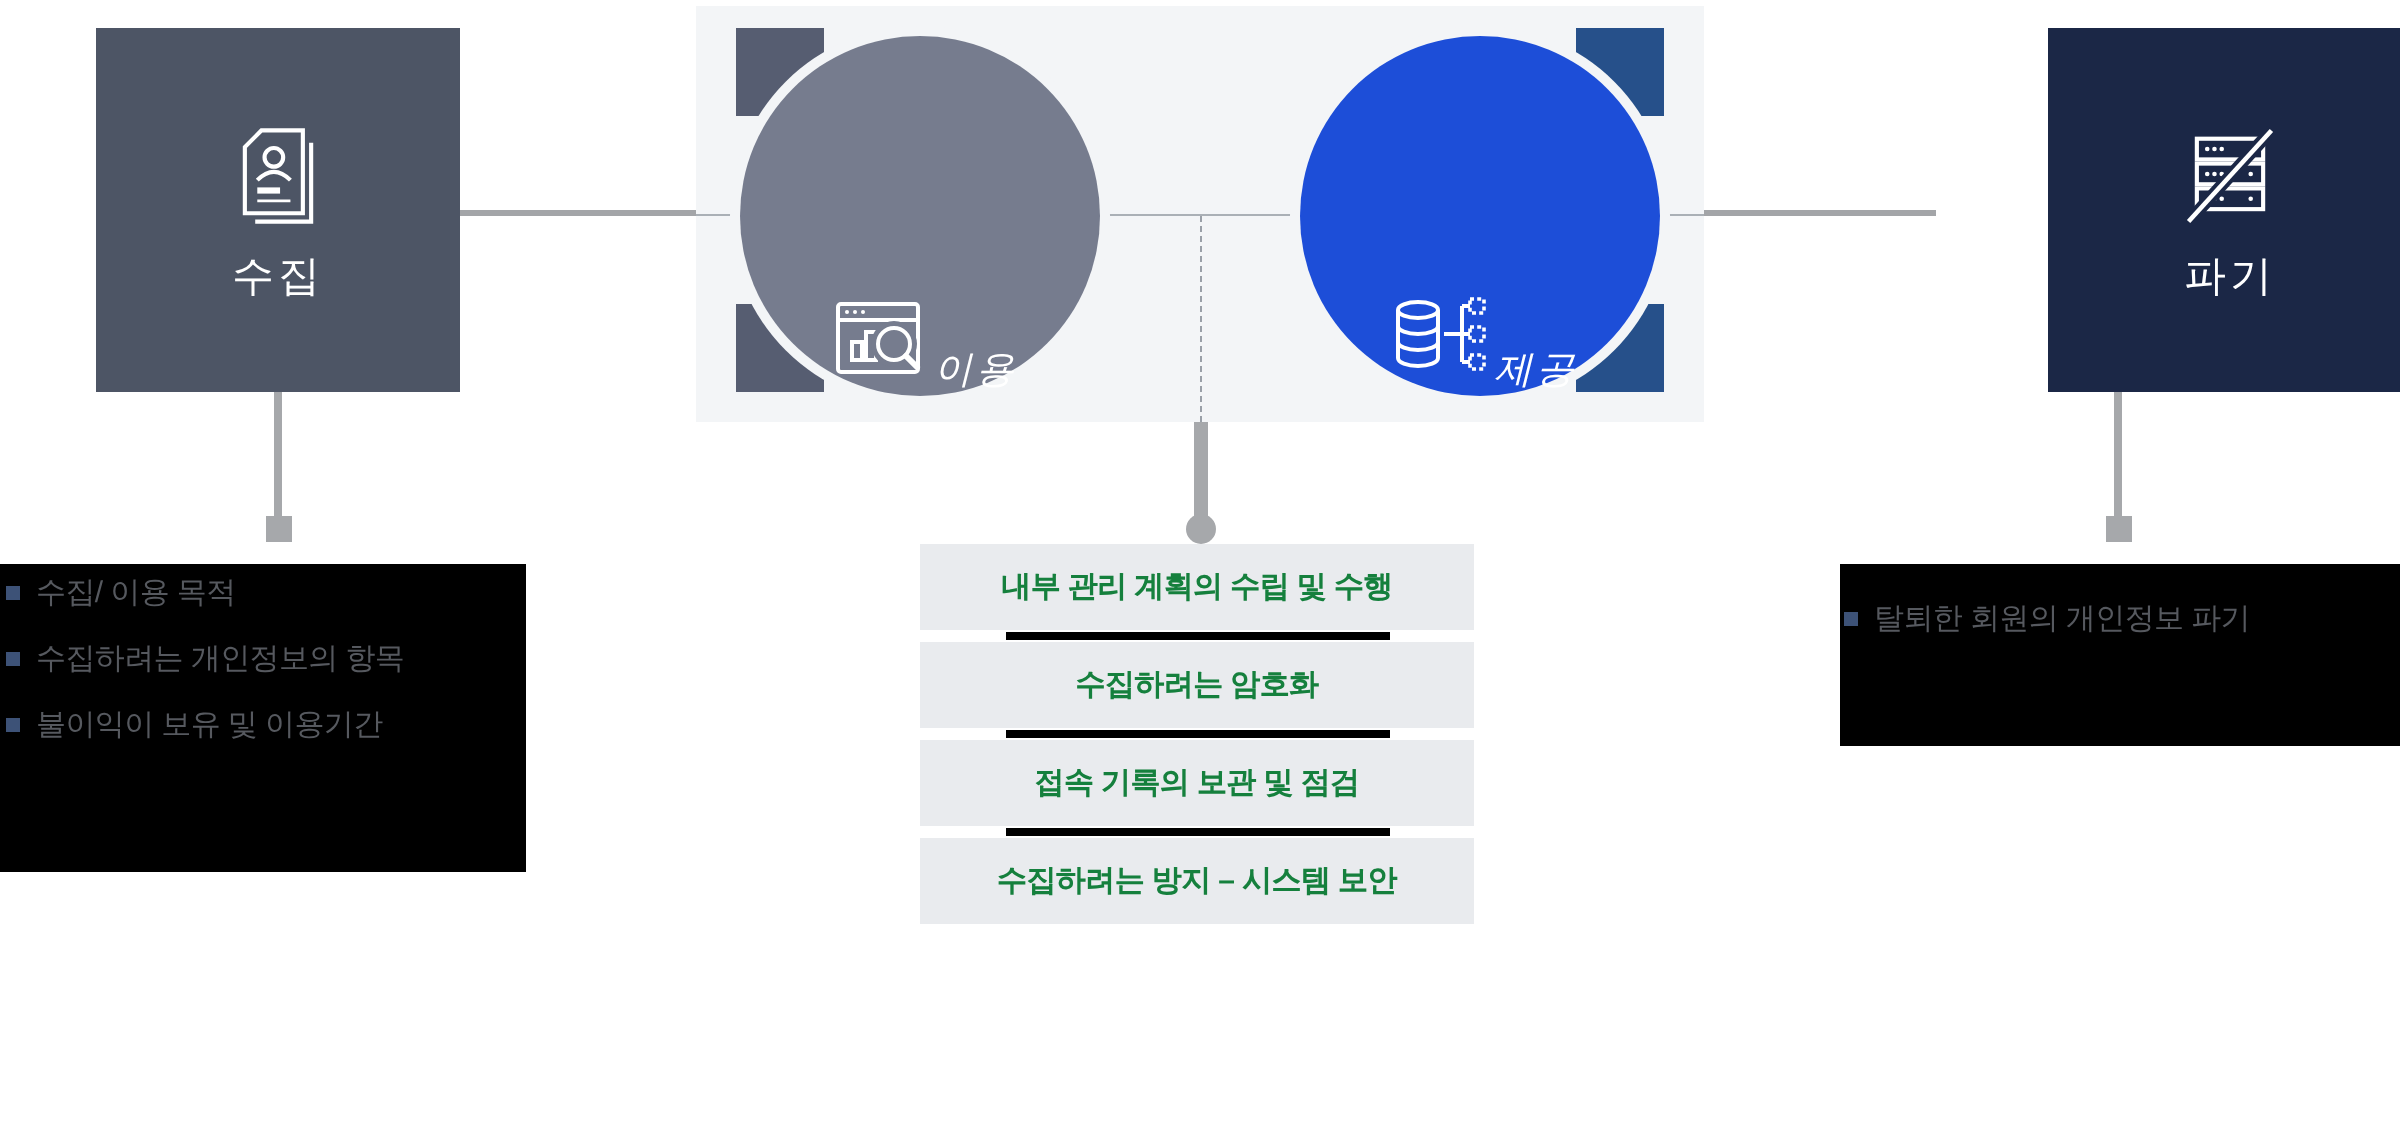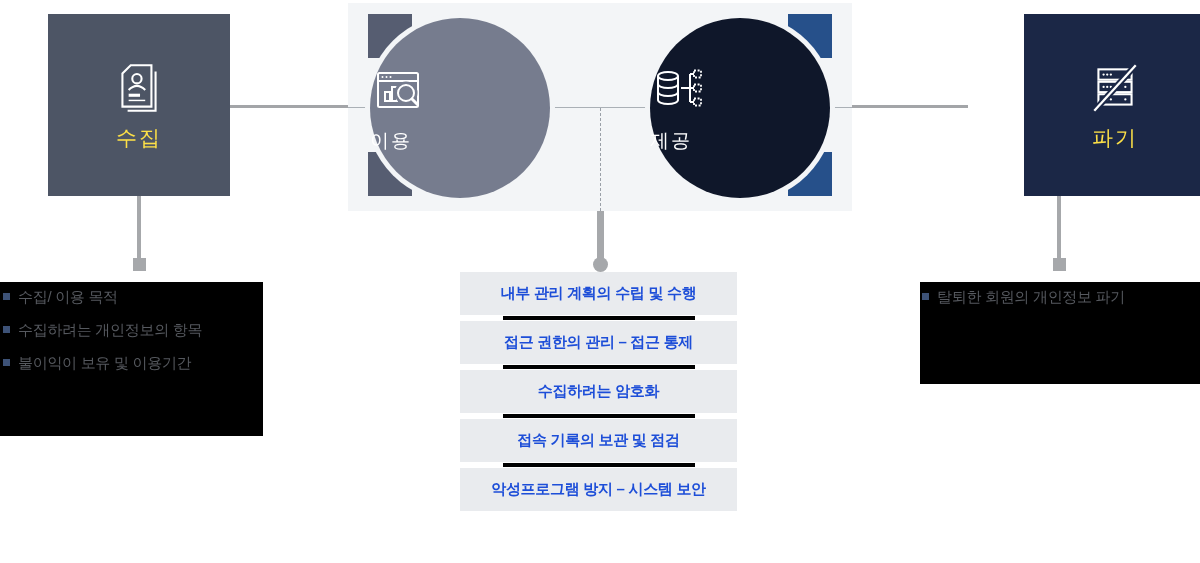--- a/index.html
+++ b/index.html
@@ -9,58 +9,58 @@
   
   .panel { position:absolute; left:348px; top:3px; width:504px; height:208px; background:#f3f5f7; z-index:0; }
   .thin-line { position:absolute; left:348px; top:107px; width:504px; height:1px; background:#aab0b6; z-index:1; }
   .connector { position:absolute; top:105px; height:3px; background:#a3a5a8; z-index:1; }
   .connector.left { left:230px; width:118px; }
   .connector.right { left:852px; width:116px; }
 
   .stage-box { position:absolute; top:14px; width:182px; height:182px; display:flex; flex-direction:column; align-items:center; justify-content:center; z-index:2; }
   .stage-box.collect { left:48px; background:#4d5565; }
   .stage-box.destroy { left:1024px; background:#1b2746; }
-  .stage-box .label { color:#fde047; font-size:21px; font-weight:500; letter-spacing:2px; margin-top:7px; }
+  .stage-box .label { color:#ffffff; font-size:21px; font-weight:500; letter-spacing:2px; margin-top:7px; }
 
   .corner-sq { position:absolute; width:44px; height:44px; z-index:1; }
   .corner-sq.use-tl { left:368px; top:14px; background:#565d71; }
   .corner-sq.use-bl { left:368px; top:152px; background:#565d71; }
   .corner-sq.prov-tr { left:788px; top:14px; background:#26508a; }
   .corner-sq.prov-br { left:788px; top:152px; background:#26508a; }
 
   .stage-circle { position:absolute; top:18px; width:180px; height:180px; border-radius:50%;
-    box-shadow:0 0 0 5px #f3f5f7; display:flex; flex-direction:column; align-items:flex-start; justify-content:center; z-index:2; }
+    box-shadow:0 0 0 5px #f3f5f7; display:flex; flex-direction:row; align-items:flex-end; justify-content:center; z-index:2;font-style:italic; }
   .stage-circle.use { left:370px; background:#767c8e; }
-  .stage-circle.provide { left:650px; background:#0f172a; }
+  .stage-circle.provide { left:650px; background:#1d4ed8; }
   .stage-circle .label { color:#fff; font-size:19px; font-weight:500; letter-spacing:2px; margin-top:9px; }
 
   
   .drop-line { position:absolute; width:4px; background:#a6a8ab; z-index:1; }
   .drop-line.collect { left:137px; top:196px; height:62px; }
   .drop-line.destroy { left:1057px; top:196px; height:62px; }
   .drop-cap { position:absolute; width:13px; height:13px; background:#a6a8ab; z-index:1; }
   .drop-cap.collect { left:133px; top:258px; }
   .drop-cap.destroy { left:1053px; top:258px; }
 
   .dashed-line { position:absolute; left:600px; top:108px; height:103px; width:0; border-left:1px dashed #9aa0a8; z-index:1; }
   .mid-thick { position:absolute; left:597px; top:211px; width:7px; height:48px; background:#a6a8ab; z-index:1; }
   .mid-cap { position:absolute; left:593px; top:257px; width:15px; height:15px; border-radius:50%; background:#a6a8ab; z-index:1; }
 
   
   .sec-list { position:absolute; left:460px; top:272px; width:277px; }
   .sec-item { position:relative; height:43px; margin-bottom:6px; background:#e9ebee;
     display:flex; align-items:center; justify-content:center;
-    font-size:15px; font-weight:600; color:#1d4ed8; letter-spacing:-0.3px; }
+    font-size:15px; font-weight:600; color:#15803d; letter-spacing:-0.3px; }
   .sec-item:not(:last-child)::after { content:""; position:absolute; left:50%; transform:translateX(-50%);
     bottom:-5px; width:192px; height:4px; background:#000; }
 
   
   .notes { position:absolute; background:#000; list-style:none; z-index:1; }
   .notes.collect { left:0; top:282px; width:263px; height:154px; padding:1px 6px 0 3px; }
-  .notes.destroy { left:920px; top:282px; width:280px; height:102px; padding:1px 0 0 2px; }
+  .notes.destroy { left:920px; top:282px; width:280px; height:91px; padding:14px 0 0 2px; }
   .note-item { display:flex; align-items:flex-start; margin-bottom:5px;
     font-size:15px; line-height:28px; color:#56595f; letter-spacing:-0.3px; }
   .bullet { flex:0 0 7px; width:7px; height:7px; margin:10px 8px 0 0; background:#3d5277; }
 
   .icon svg { display:block; }
 </style>
 </head>
 <body>
 
 <div class="canvas">
@@ -171,24 +171,23 @@
       <span>수집하려는 개인정보의 항목</span>
     </li>
     <li class="note-item">
       <span class="bullet"></span>
       <span>불이익이 보유 및 이용기간</span>
     </li>
   </ul>
 
   <div class="sec-list">
     <div class="sec-item">내부 관리 계획의 수립 및 수행</div>
-    <div class="sec-item">접근 권한의 관리 – 접근 통제</div>
     <div class="sec-item">수집하려는 암호화</div>
     <div class="sec-item">접속 기록의 보관 및 점검</div>
-    <div class="sec-item">악성프로그램 방지 – 시스템 보안</div>
+    <div class="sec-item">수집하려는 방지 – 시스템 보안</div>
   </div>
 
   <ul class="notes destroy">
     <li class="note-item">
       <span class="bullet"></span>
       <span>탈퇴한 회원의 개인정보 파기</span>
     </li>
   </ul>
 
 </div>

